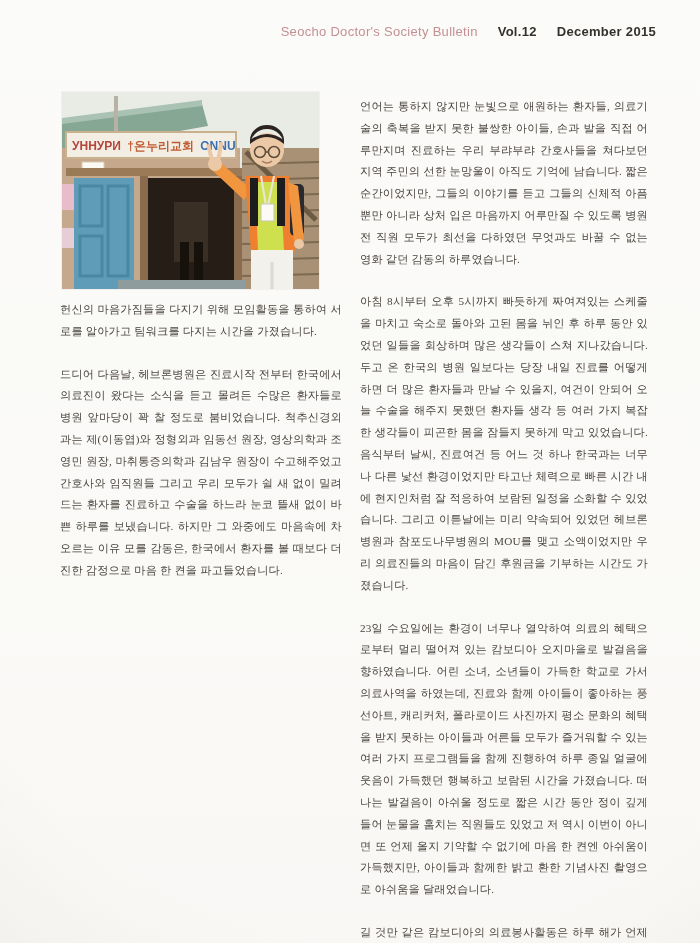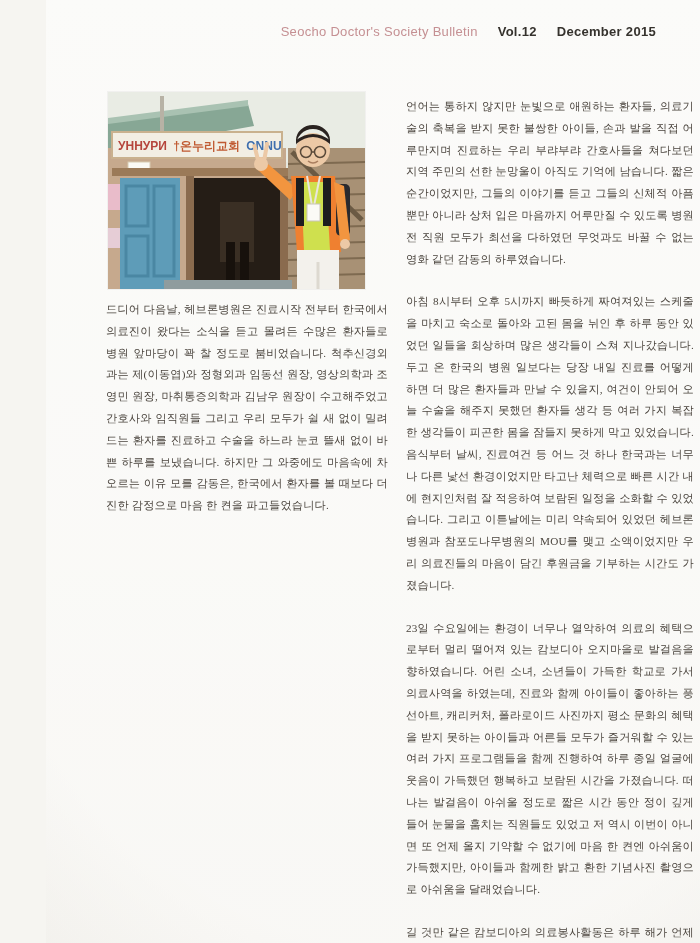--- a/index.html
+++ b/index.html
@@ -9,21 +9,20 @@
     font-family:"Liberation Serif","DejaVu Serif",serif;
     color:#45403a;
     position:relative;
     overflow:hidden;
   }
   .page {
     position:absolute; inset:0;
     background:
       radial-gradient(130% 110% at 55% 40%, rgba(255,255,255,0.55) 55%, rgba(210,206,196,0.35) 100%),
       linear-gradient(180deg,#f7f6f2 0%, #f4f3ee 60%, #f1efe9 100%);
-    margin-left: 46px;
   }
   .header {
     position:absolute; top:24px; right:44px;
     font-family:"Liberation Sans","DejaVu Sans",sans-serif;
     font-size:13px; letter-spacing:0.3px;
     white-space:nowrap;
   }
   .bulletin-title { color:#c59093; margin-right:16px; }
   .vol { color:#35322d; margin-right:16px; font-weight:600; }
   .issue-date { color:#35322d; font-weight:600; }
@@ -141,20 +140,21 @@
         <polygon points="226,90 236,94 242,148 232,150" fill="#f2953f"></polygon>
         <circle cx="237" cy="152" r="5" fill="#ecc9a6"></circle>
 
         <rect x="189" y="158" width="42" height="39" fill="#f3f1ec"></rect>
         <line x1="210" y1="170" x2="210" y2="197" stroke="#ddd9d0" stroke-width="3"></line>
       </g>
     </svg>
   </div>
 
   <div class="col col-left">
+    <p>헌신의 마음가짐들을 다지기 위해 모임활동을 통하여 서로를 알아가고 팀워크를 다지는 시간을 가졌습니다.</p>
     <p>드디어 다음날, 헤브론병원은 진료시작 전부터 한국에서 의료진이 왔다는 소식을 듣고 몰려든 수많은 환자들로 병원 앞마당이 꽉 찰 정도로 붐비었습니다. 척추신경외과는 제(이동엽)와 정형외과 임동선 원장, 영상의학과 조영민 원장, 마취통증의학과 김남우 원장이 수고해주었고 간호사와 임직원들 그리고 우리 모두가 쉴 새 없이 밀려드는 환자를 진료하고 수술을 하느라 눈코 뜰새 없이 바쁜 하루를 보냈습니다. 하지만 그 와중에도 마음속에 차오르는 이유 모를 감동은, 한국에서 환자를 볼 때보다 더 진한 감정으로 마음 한 켠을 파고들었습니다.</p>
   </div>
 
   <div class="col col-right">
     <p>언어는 통하지 않지만 눈빛으로 애원하는 환자들, 의료기술의 축복을 받지 못한 불쌍한 아이들, 손과 발을 직접 어루만지며 진료하는 우리 부랴부랴 간호사들을 쳐다보던 지역 주민의 선한 눈망울이 아직도 기억에 남습니다. 짧은 순간이었지만, 그들의 이야기를 듣고 그들의 신체적 아픔뿐만 아니라 상처 입은 마음까지 어루만질 수 있도록 병원 전 직원 모두가 최선을 다하였던 무엇과도 바꿀 수 없는 영화 같던 감동의 하루였습니다.</p>
     <p>아침 8시부터 오후 5시까지 빠듯하게 짜여져있는 스케줄을 마치고 숙소로 돌아와 고된 몸을 뉘인 후 하루 동안 있었던 일들을 회상하며 많은 생각들이 스쳐 지나갔습니다. 두고 온 한국의 병원 일보다는 당장 내일 진료를 어떻게 하면 더 많은 환자들과 만날 수 있을지, 여건이 안되어 오늘 수술을 해주지 못했던 환자들 생각 등 여러 가지 복잡한 생각들이 피곤한 몸을 잠들지 못하게 막고 있었습니다. 음식부터 날씨, 진료여건 등 어느 것 하나 한국과는 너무나 다른 낯선 환경이었지만 타고난 체력으로 빠른 시간 내에 현지인처럼 잘 적응하여 보람된 일정을 소화할 수 있었습니다. 그리고 이튿날에는 미리 약속되어 있었던 헤브론병원과 참포도나무병원의 MOU를 맺고 소액이었지만 우리 의료진들의 마음이 담긴 후원금을 기부하는 시간도 가졌습니다.</p>
     <p>23일 수요일에는 환경이 너무나 열악하여 의료의 혜택으로부터 멀리 떨어져 있는 캄보디아 오지마을로 발걸음을 향하였습니다. 어린 소녀, 소년들이 가득한 학교로 가서 의료사역을 하였는데, 진료와 함께 아이들이 좋아하는 풍선아트, 캐리커처, 폴라로이드 사진까지 평소 문화의 혜택을 받지 못하는 아이들과 어른들 모두가 즐거워할 수 있는 여러 가지 프로그램들을 함께 진행하여 하루 종일 얼굴에 웃음이 가득했던 행복하고 보람된 시간을 가졌습니다. 떠나는 발걸음이 아쉬울 정도로 짧은 시간 동안 정이 깊게 들어 눈물을 훔치는 직원들도 있었고 저 역시 이번이 아니면 또 언제 올지 기약할 수 없기에 마음 한 켠엔 아쉬움이 가득했지만, 아이들과 함께한 밝고 환한 기념사진 촬영으로 아쉬움을 달래었습니다.</p>
     <p>길 것만 같은 캄보디아의 의료봉사활동은 하루 해가 언제 지는</p>
   </div>
 

